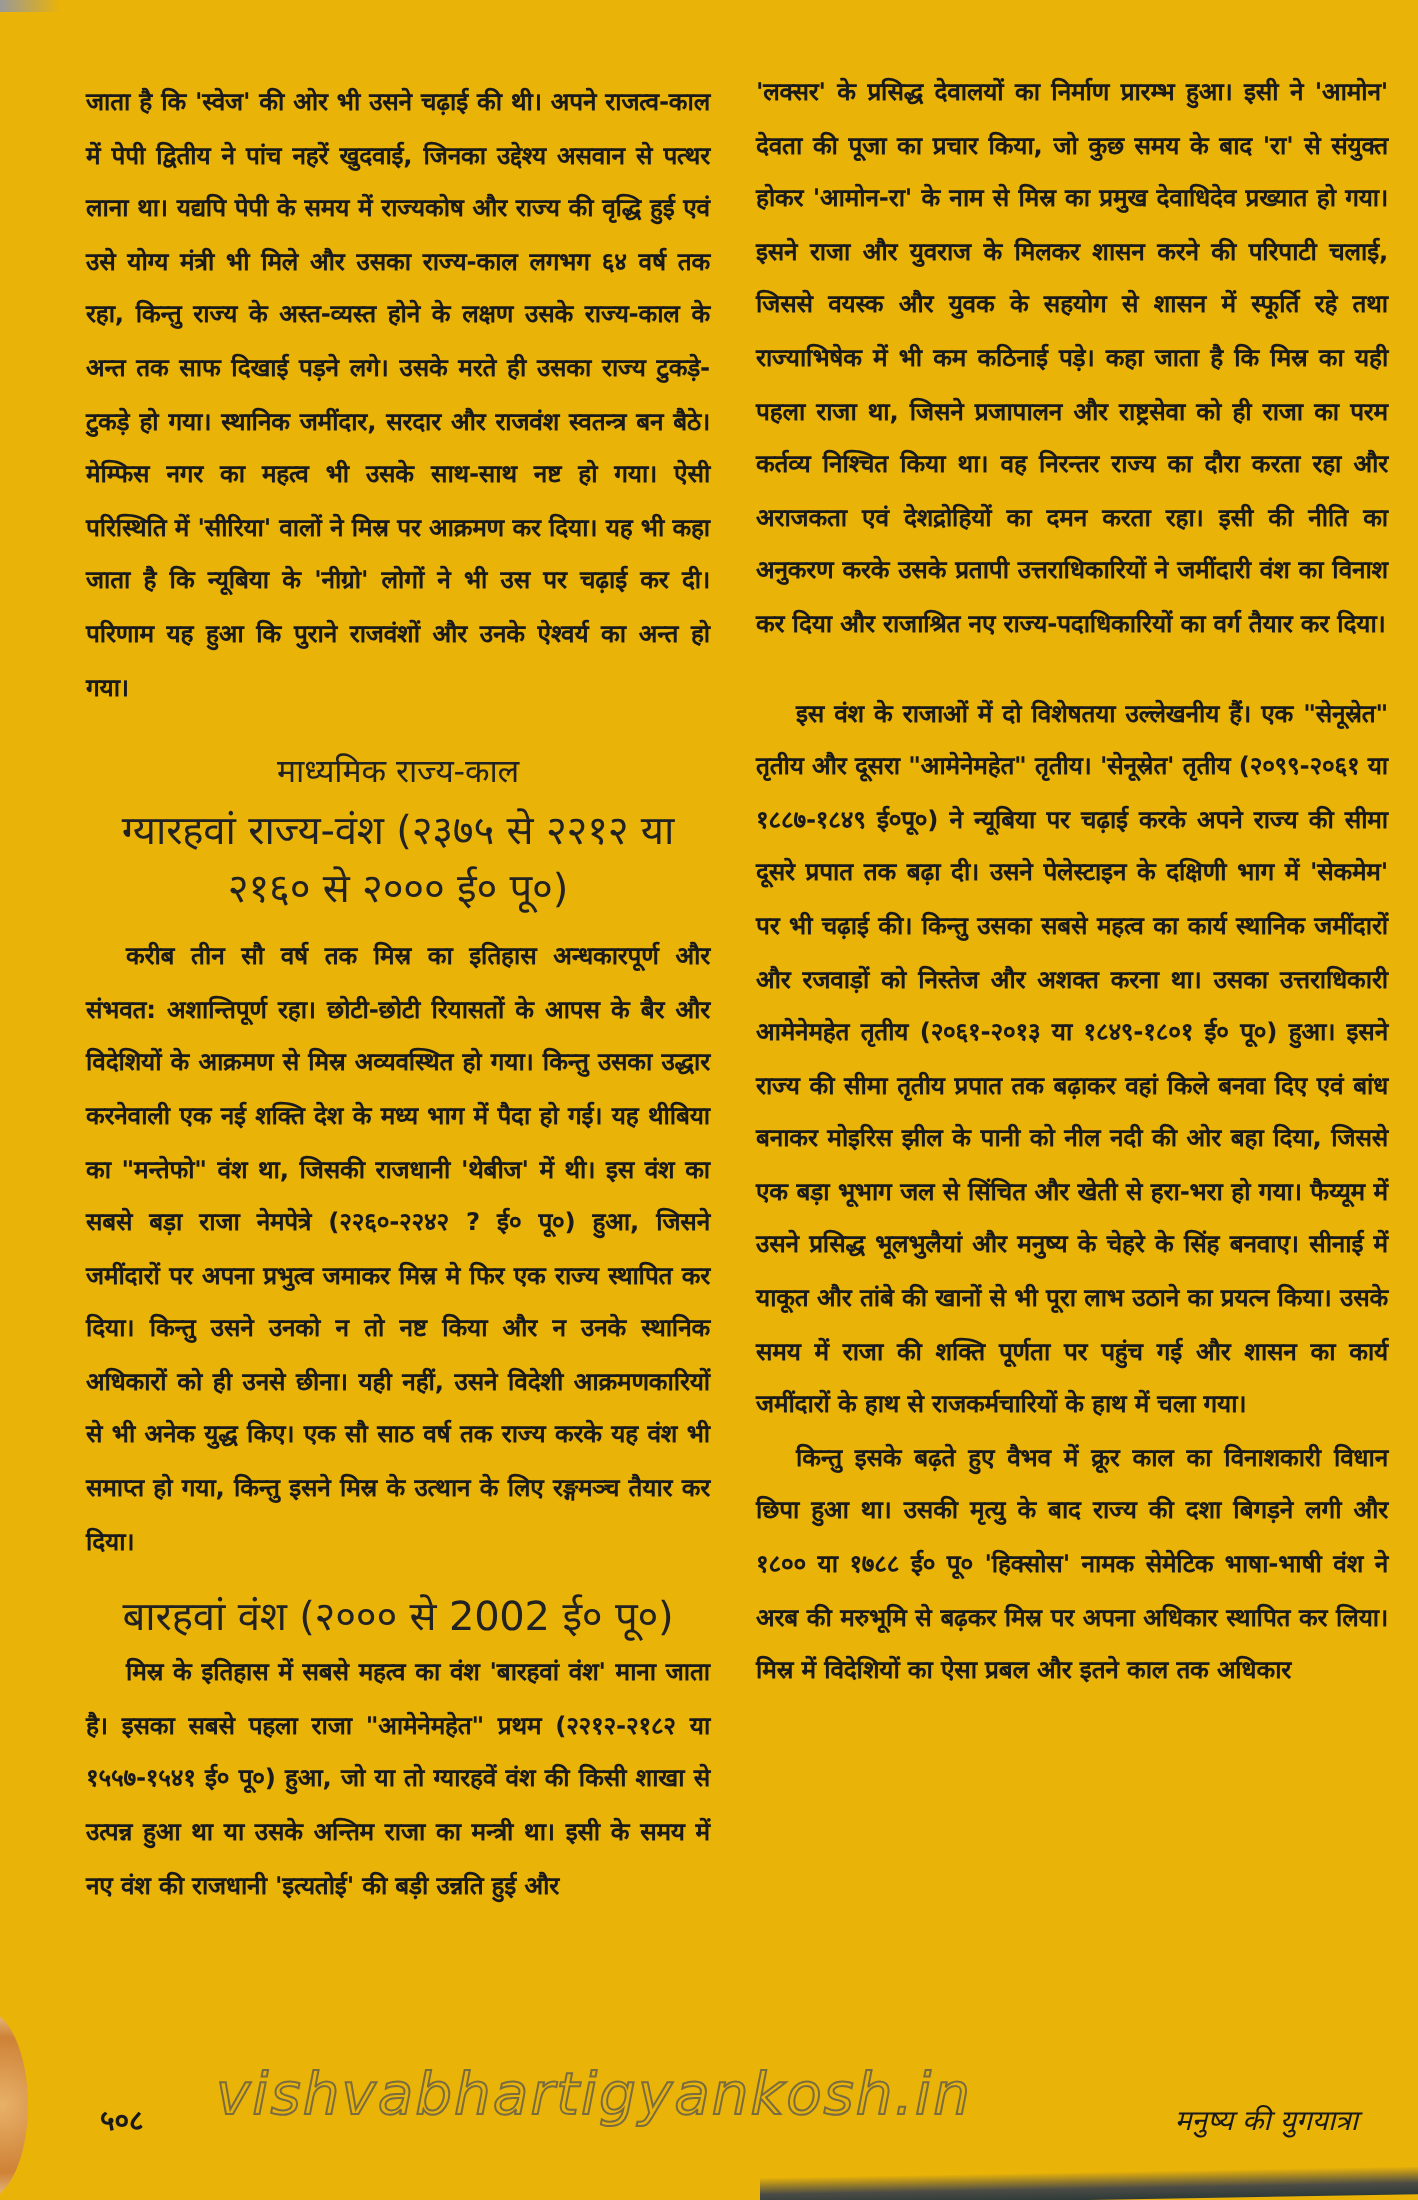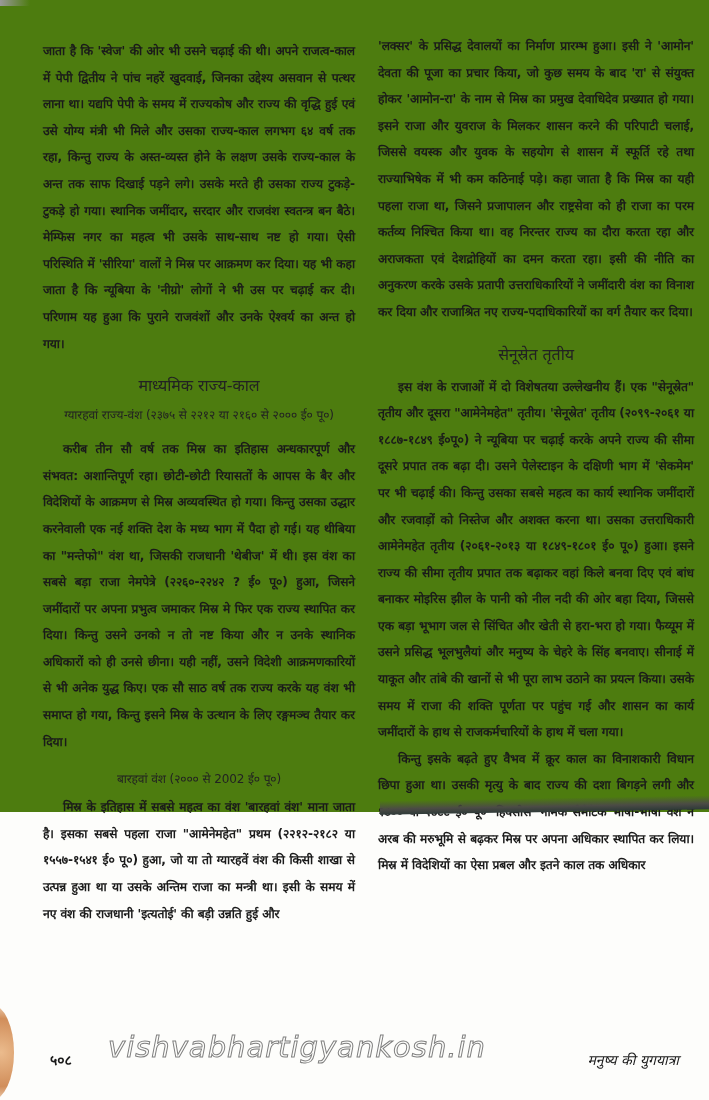--- a/index.html
+++ b/index.html
@@ -2,37 +2,37 @@
 <html><head>
 <meta charset="utf-8">
 <style>
   html, body { margin: 0; padding: 0; }
   body {
     width: 709px; height: 1100px; overflow: hidden;
     background: #fdfdfb; position: relative;
     font-family: "DejaVu Sans", sans-serif; color: #1a1a1a;
   }
   .page {
-    position: absolute; left: 0; top: 0; width: 709px; height: 812px;
-    background: #4d7c0f;
+    position: absolute; left: 0; top: 0; width: 709px; height: 1100px;
+    background: #eab308;
   }
   .col {
     position: absolute; top: 38px; width: 312px;
     font-size: 12.2px; line-height: 26.6px; text-align: justify;
     font-weight: bold; letter-spacing: -0.1px;
   }
   .col.left { left: 43px; }
   .col.right { left: 378px; width: 316px; top: 33px; }
   .col p { margin: 0; }
   .indent { text-indent: 20px; }
   .head {
     text-align: center; font-weight: normal; font-size: 16px; line-height: 30px;
     color: #222;
   }
-  .head.sub { font-size: 12px; line-height: 29px; }
+  .head.sub { font-size: 20px; line-height: 29px; }
   .head-gap { height: 14px; }
   .folio {
     position: absolute; top: 1050px; font-size: 14px; font-weight: bold;
   }
   .folio.num { left: 50px; }
   .folio.title { right: 30px; font-weight: normal; font-size: 14px; font-style: italic; }
   .watermark {
     position: absolute; left: 108px; top: 1030px;
     font-family: "DejaVu Sans", sans-serif; font-style: italic;
     font-size: 29px; letter-spacing: 1px;
@@ -69,21 +69,20 @@
     <div style="height:6px"></div>
     <p class="indent">करीब तीन सौ वर्ष तक मिस्र का इतिहास अन्धकारपूर्ण और संभवत: अशान्तिपूर्ण रहा। छोटी-छोटी रियासतों के आपस के बैर और विदेशियों के आक्रमण से मिस्र अव्यवस्थित हो गया। किन्तु उसका उद्धार करनेवाली एक नई शक्ति देश के मध्य भाग में पैदा हो गई। यह थीबिया का "मन्तेफो" वंश था, जिसकी राजधानी 'थेबीज' में थी। इस वंश का सबसे बड़ा राजा नेमपेत्रे (२२६०-२२४२ ? ई० पू०) हुआ, जिसने जमींदारों पर अपना प्रभुत्व जमाकर मिस्र मे फिर एक राज्य स्थापित कर दिया। किन्तु उसने उनको न तो नष्ट किया और न उनके स्थानिक अधिकारों को ही उनसे छीना। यही नहीं, उसने विदेशी आक्रमणकारियों से भी अनेक युद्ध किए। एक सौ साठ वर्ष तक राज्य करके यह वंश भी समाप्त हो गया, किन्तु इसने मिस्र के उत्थान के लिए रङ्गमञ्च तैयार कर दिया।</p>
     <div style="height:10px"></div>
     <div class="head sub">बारहवां वंश (२००० से 2002 ई० पू०)</div>
     <p class="indent">मिस्र के इतिहास में सबसे महत्व का वंश 'बारहवां वंश' माना जाता है। इसका सबसे पहला राजा "आमेनेमहेत" प्रथम (२२१२-२१८२ या १५५७-१५४१ ई० पू०) हुआ, जो या तो ग्यारहवें वंश की किसी शाखा से उत्पन्न हुआ था या उसके अन्तिम राजा का मन्त्री था। इसी के समय में नए वंश की राजधानी 'इत्यतोई' की बड़ी उन्नति हुई और</p>
   </div>
 
   <div class="col right">
     <p>'लक्सर' के प्रसिद्ध देवालयों का निर्माण प्रारम्भ हुआ। इसी ने 'आमोन' देवता की पूजा का प्रचार किया, जो कुछ समय के बाद 'रा' से संयुक्त होकर 'आमोन-रा' के नाम से मिस्र का प्रमुख देवाधिदेव प्रख्यात हो गया। इसने राजा और युवराज के मिलकर शासन करने की परिपाटी चलाई, जिससे वयस्क और युवक के सहयोग से शासन में स्फूर्ति रहे तथा राज्याभिषेक में भी कम कठिनाई पड़े। कहा जाता है कि मिस्र का यही पहला राजा था, जिसने प्रजापालन और राष्ट्रसेवा को ही राजा का परम कर्तव्य निश्चित किया था। वह निरन्तर राज्य का दौरा करता रहा और अराजकता एवं देशद्रोहियों का दमन करता रहा। इसी की नीति का अनुकरण करके उसके प्रतापी उत्तराधिकारियों ने जमींदारी वंश का विनाश कर दिया और राजाश्रित नए राज्य-पदाधिकारियों का वर्ग तैयार कर दिया।</p>
     <div class="head-gap"></div>
-    <div class="head">सेनूस्रेत तृतीय</div>
     <div style="height:4px"></div>
     <p class="indent">इस वंश के राजाओं में दो विशेषतया उल्लेखनीय हैं। एक "सेनूस्रेत" तृतीय और दूसरा "आमेनेमहेत" तृतीय। 'सेनूस्रेत' तृतीय (२०९९-२०६१ या १८८७-१८४९ ई०पू०) ने न्यूबिया पर चढ़ाई करके अपने राज्य की सीमा दूसरे प्रपात तक बढ़ा दी। उसने पेलेस्टाइन के दक्षिणी भाग में 'सेकमेम' पर भी चढ़ाई की। किन्तु उसका सबसे महत्व का कार्य स्थानिक जमींदारों और रजवाड़ों को निस्तेज और अशक्त करना था। उसका उत्तराधिकारी आमेनेमहेत तृतीय (२०६१-२०१३ या १८४९-१८०१ ई० पू०) हुआ। इसने राज्य की सीमा तृतीय प्रपात तक बढ़ाकर वहां किले बनवा दिए एवं बांध बनाकर मोइरिस झील के पानी को नील नदी की ओर बहा दिया, जिससे एक बड़ा भूभाग जल से सिंचित और खेती से हरा-भरा हो गया। फैय्यूम में उसने प्रसिद्ध भूलभुलैयां और मनुष्य के चेहरे के सिंह बनवाए। सीनाई में याकूत और तांबे की खानों से भी पूरा लाभ उठाने का प्रयत्न किया। उसके समय में राजा की शक्ति पूर्णता पर पहुंच गई और शासन का कार्य जमींदारों के हाथ से राजकर्मचारियों के हाथ में चला गया।</p>
     <p class="indent">किन्तु इसके बढ़ते हुए वैभव में क्रूर काल का विनाशकारी विधान छिपा हुआ था। उसकी मृत्यु के बाद राज्य की दशा बिगड़ने लगी और १८०० या १७८८ ई० पू० 'हिक्सोस' नामक सेमेटिक भाषा-भाषी वंश ने अरब की मरुभूमि से बढ़कर मिस्र पर अपना अधिकार स्थापित कर लिया। मिस्र में विदेशियों का ऐसा प्रबल और इतने काल तक अधिकार</p>
   </div>
 
   <div class="folio num">५०८</div>
   <div class="folio title">मनुष्य की युगयात्रा</div>
 
   <div class="watermark">vishvabhartigyankosh.in</div>
 

